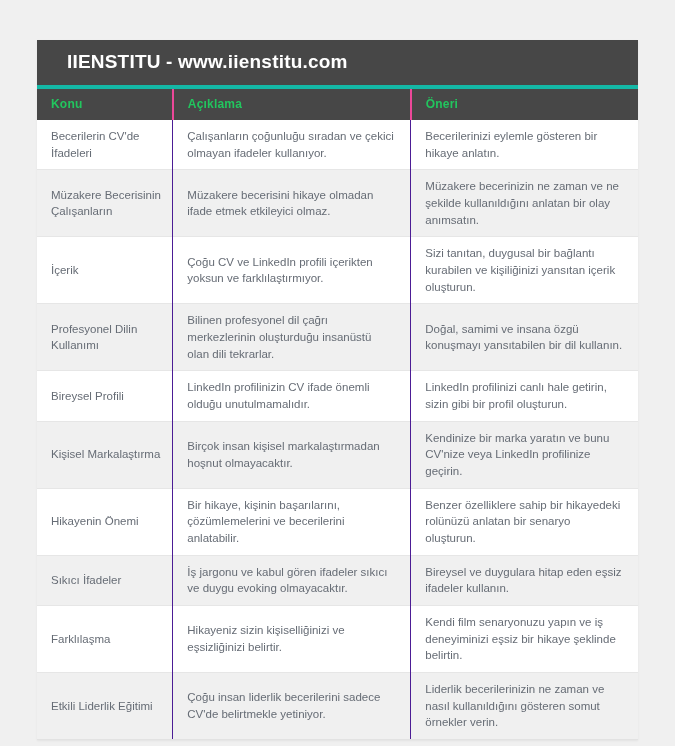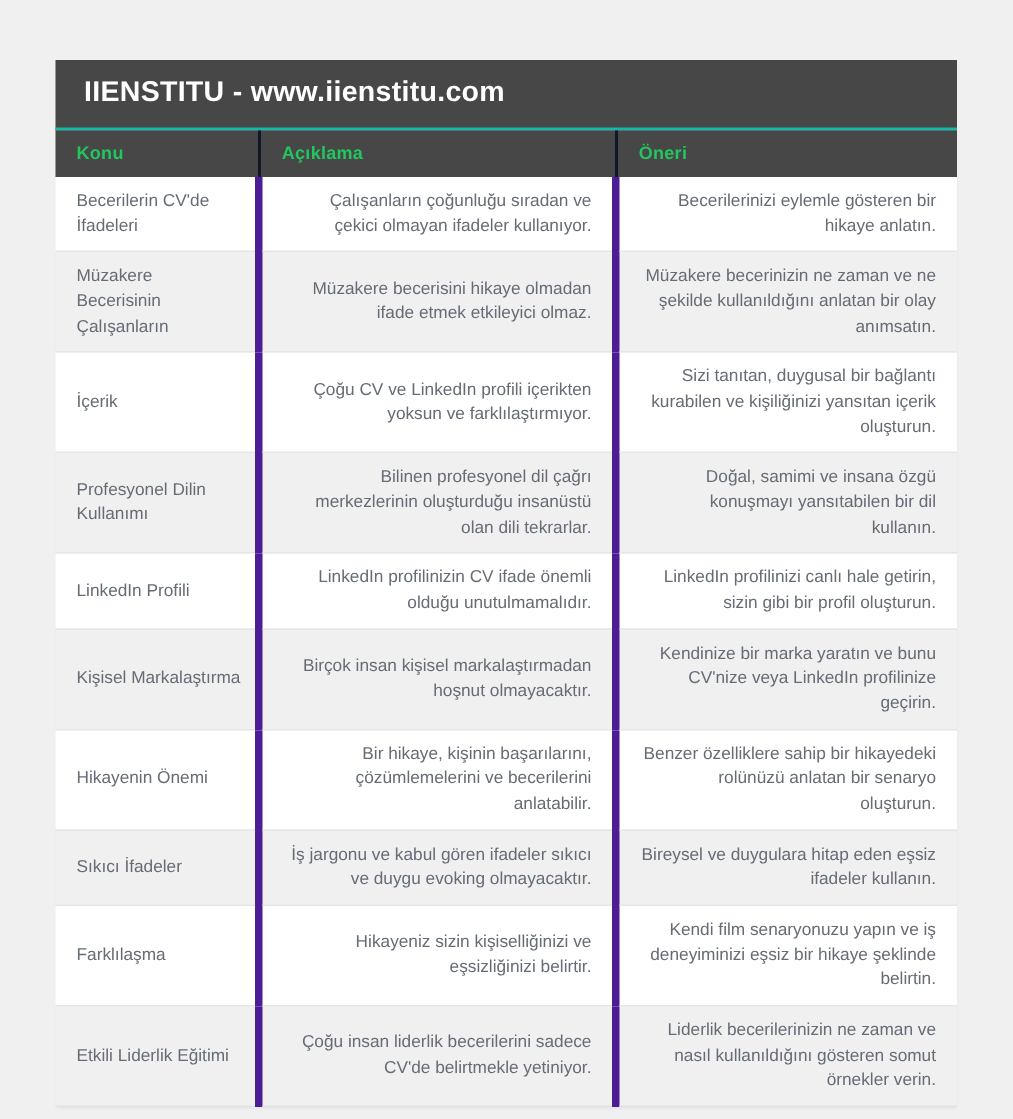--- a/index.html
+++ b/index.html
@@ -12,52 +12,52 @@
   .table-wrap {
     width: 601px;
     margin: 40px auto 0 auto;
     box-shadow: 0 1px 2px rgba(0,0,0,0.06);
   }
   .title-bar {
     background: #474747;
     color: #ffffff;
     font-size: 19px;
     font-weight: 700;
-    padding: 11px 15px 12px 19px;
+    padding: 11px 15px 12px 30px;
     letter-spacing: 0.2px;
-    border-bottom: 2px solid #14b8a6;
+    border-bottom: 4px solid #14b8a6;
   }
   table {
     width: 100%;
     border-collapse: collapse;
     table-layout: fixed;
   }
   col.c-konu     { width: 22.6%; }
   col.c-aciklama { width: 39.6%; }
   col.c-oneri    { width: 37.8%; }
   thead th {
     background: #474747;
     color: #22c55e;
     font-size: 12px;
     font-weight: 700;
     text-align: left;
     padding: 8px 14px 9px 14px;
     letter-spacing: 0.2px;
   }
-  thead th + th { border-left: 2px solid #0f172a; }
+  thead th + th { border-left: 2px solid #ec4899; }
   tbody td {
     font-size: 11.5px;
     line-height: 1.45;
     color: #666c75;
     padding: 8px 14px;
     vertical-align: middle;
     border-top: 1px solid #e6e6e6;
     word-wrap: break-word;
   }
-  tbody td + td { border-left: 5px solid #4c1d95; text-align: right; }
+  tbody td + td { border-left: 1px solid #4c1d95; }
   tbody tr:nth-child(odd)  td { background: #ffffff; }
   tbody tr:nth-child(even) td { background: #f0f0f0; }
   tbody tr:first-child td { border-top: none; }
   tbody tr:last-child td { border-bottom: 1px solid #e2e2e2; }
   tbody td.konu-cell { padding-right: 10px; margin-left: 36px; }
 </style>
 </head>
 <body>
 
 <div class="table-wrap">
@@ -91,21 +91,21 @@
         <td class="konu-cell">İçerik</td>
         <td>Çoğu CV ve LinkedIn profili içerikten yoksun ve farklılaştırmıyor.</td>
         <td>Sizi tanıtan, duygusal bir bağlantı kurabilen ve kişiliğinizi yansıtan içerik oluşturun.</td>
       </tr>
       <tr>
         <td class="konu-cell">Profesyonel Dilin Kullanımı</td>
         <td>Bilinen profesyonel dil çağrı merkezlerinin oluşturduğu insanüstü olan dili tekrarlar.</td>
         <td>Doğal, samimi ve insana özgü konuşmayı yansıtabilen bir dil kullanın.</td>
       </tr>
       <tr>
-        <td class="konu-cell">LinkedIn Profili</td>
+        <td class="konu-cell">Bireysel Profili</td>
         <td>LinkedIn profilinizin CV ifade önemli olduğu unutulmamalıdır.</td>
         <td>LinkedIn profilinizi canlı hale getirin, sizin gibi bir profil oluşturun.</td>
       </tr>
       <tr>
         <td class="konu-cell">Kişisel Markalaştırma</td>
         <td>Birçok insan kişisel markalaştırmadan hoşnut olmayacaktır.</td>
         <td>Kendinize bir marka yaratın ve bunu CV'nize veya LinkedIn profilinize geçirin.</td>
       </tr>
       <tr>
         <td class="konu-cell">Hikayenin Önemi</td>

